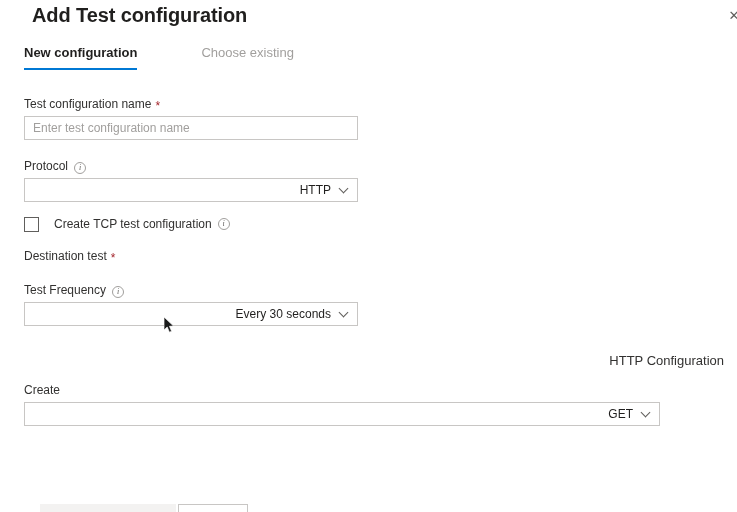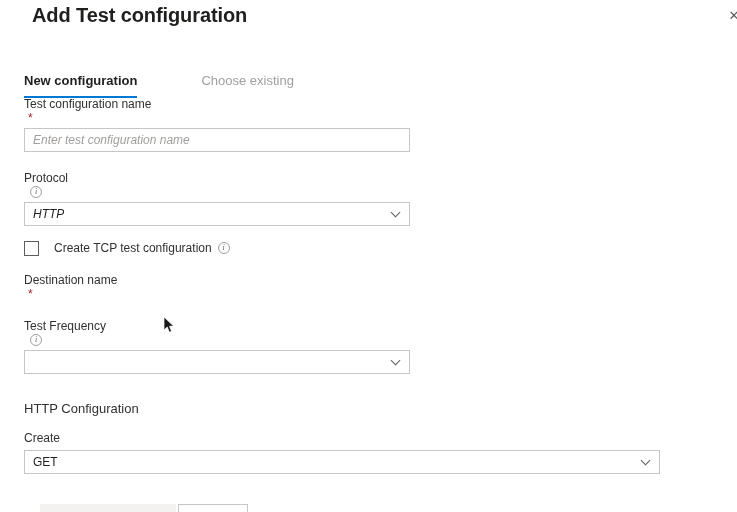--- a/index.html
+++ b/index.html
@@ -61,21 +61,21 @@
     font-size: 13px;
     color: #605e5c;
     line-height: 1;
     font-family: "DejaVu Sans", sans-serif;
   }
 
   
   .tabs {
     position: absolute;
     left: 24px;
-    top: 72px;
+    top: 44px;
     display: flex;
     align-items: flex-end;
     gap: 0;
   }
   .tab {
     position: relative;
     padding: 0 12px 8px 0;
     font-size: 13px;
     line-height: 18px;
     cursor: pointer;
@@ -109,27 +109,26 @@
     position: absolute;
     left: 24px;
     top: 96px;
     width: 700px;
   }
   .field {
     margin-bottom: 0;
   }
   .field-label {
     display: flex;
-    align-items: flex-start;
+    align-items: flex-end;
     font-size: 12px;
     line-height: 16px;
     color: #323130;
     margin-bottom: 4px;
     white-space: nowrap;
-    flex-direction: column;
   }
   .req-star {
     color: #a4262c;
     font-size: 12px;
     margin-left: 4px;
     line-height: 12px;
   }
   .info-icon {
     display: inline-flex;
     align-items: center;
@@ -154,23 +153,23 @@
     border: 1px solid #c8c6c4;
     background: #ffffff;
     box-sizing: border-box;
     display: flex;
     align-items: center;
     padding: 0 8px;
     font-size: 12px;
     line-height: 22px;
     cursor: text;
   }
-  .input-box.narrow { width: 386px; font-style: italic; }
+  .input-box.narrow { width: 334px; }
   .input-box.wide { width: 636px; }
-  .input-box.select { cursor: pointer; padding-right: 26px; }
+  .input-box.select { cursor: pointer; padding-right: 26px; justify-content: flex-end; }
   .input-text { color: #201f1e; white-space: nowrap; overflow: hidden; }
   .input-text.placeholder { color: #a19f9d; }
 
   .chevron {
     position: absolute;
     right: 8px;
     top: 50%;
     width: 9px;
     height: 9px;
     margin-top: -5px;
@@ -208,20 +207,21 @@
     color: #323130;
     margin-left: 15px;
     white-space: nowrap;
   }
 
   .section-heading {
     font-size: 13px;
     line-height: 18px;
     color: #323130;
     white-space: nowrap;
+    text-align: right;
   }
 
   
   .sp-12 { height: 12px; }
   .sp-14 { height: 14px; }
   .sp-16 { height: 16px; }
   .sp-18 { height: 18px; }
   .sp-26 { height: 26px; }
 
   
@@ -313,33 +313,34 @@
     <div class="checkbox-row">
       <span class="checkbox-box"></span>
       <span class="checkbox-label">Create TCP test configuration</span>
       <span class="info-icon">i</span>
     </div>
 
     <div class="sp-16"></div>
 
     <div class="field">
       <div class="field-label">
-        <span>Destination name</span>
+        <span>Destination test</span>
         <span class="req-star">*</span>
       </div>
     </div>
 
     <div class="sp-14"></div>
 
     <div class="field">
       <div class="field-label">
         <span>Test Frequency</span>
         <span class="info-icon">i</span>
       </div>
       <div class="input-box narrow select">
+        <span class="input-text">Every 30 seconds</span>
         <span class="chevron"></span>
       </div>
     </div>
 
     <div class="sp-26"></div>
 
     <div class="section-heading">HTTP Configuration</div>
 
     <div class="sp-12"></div>
 

